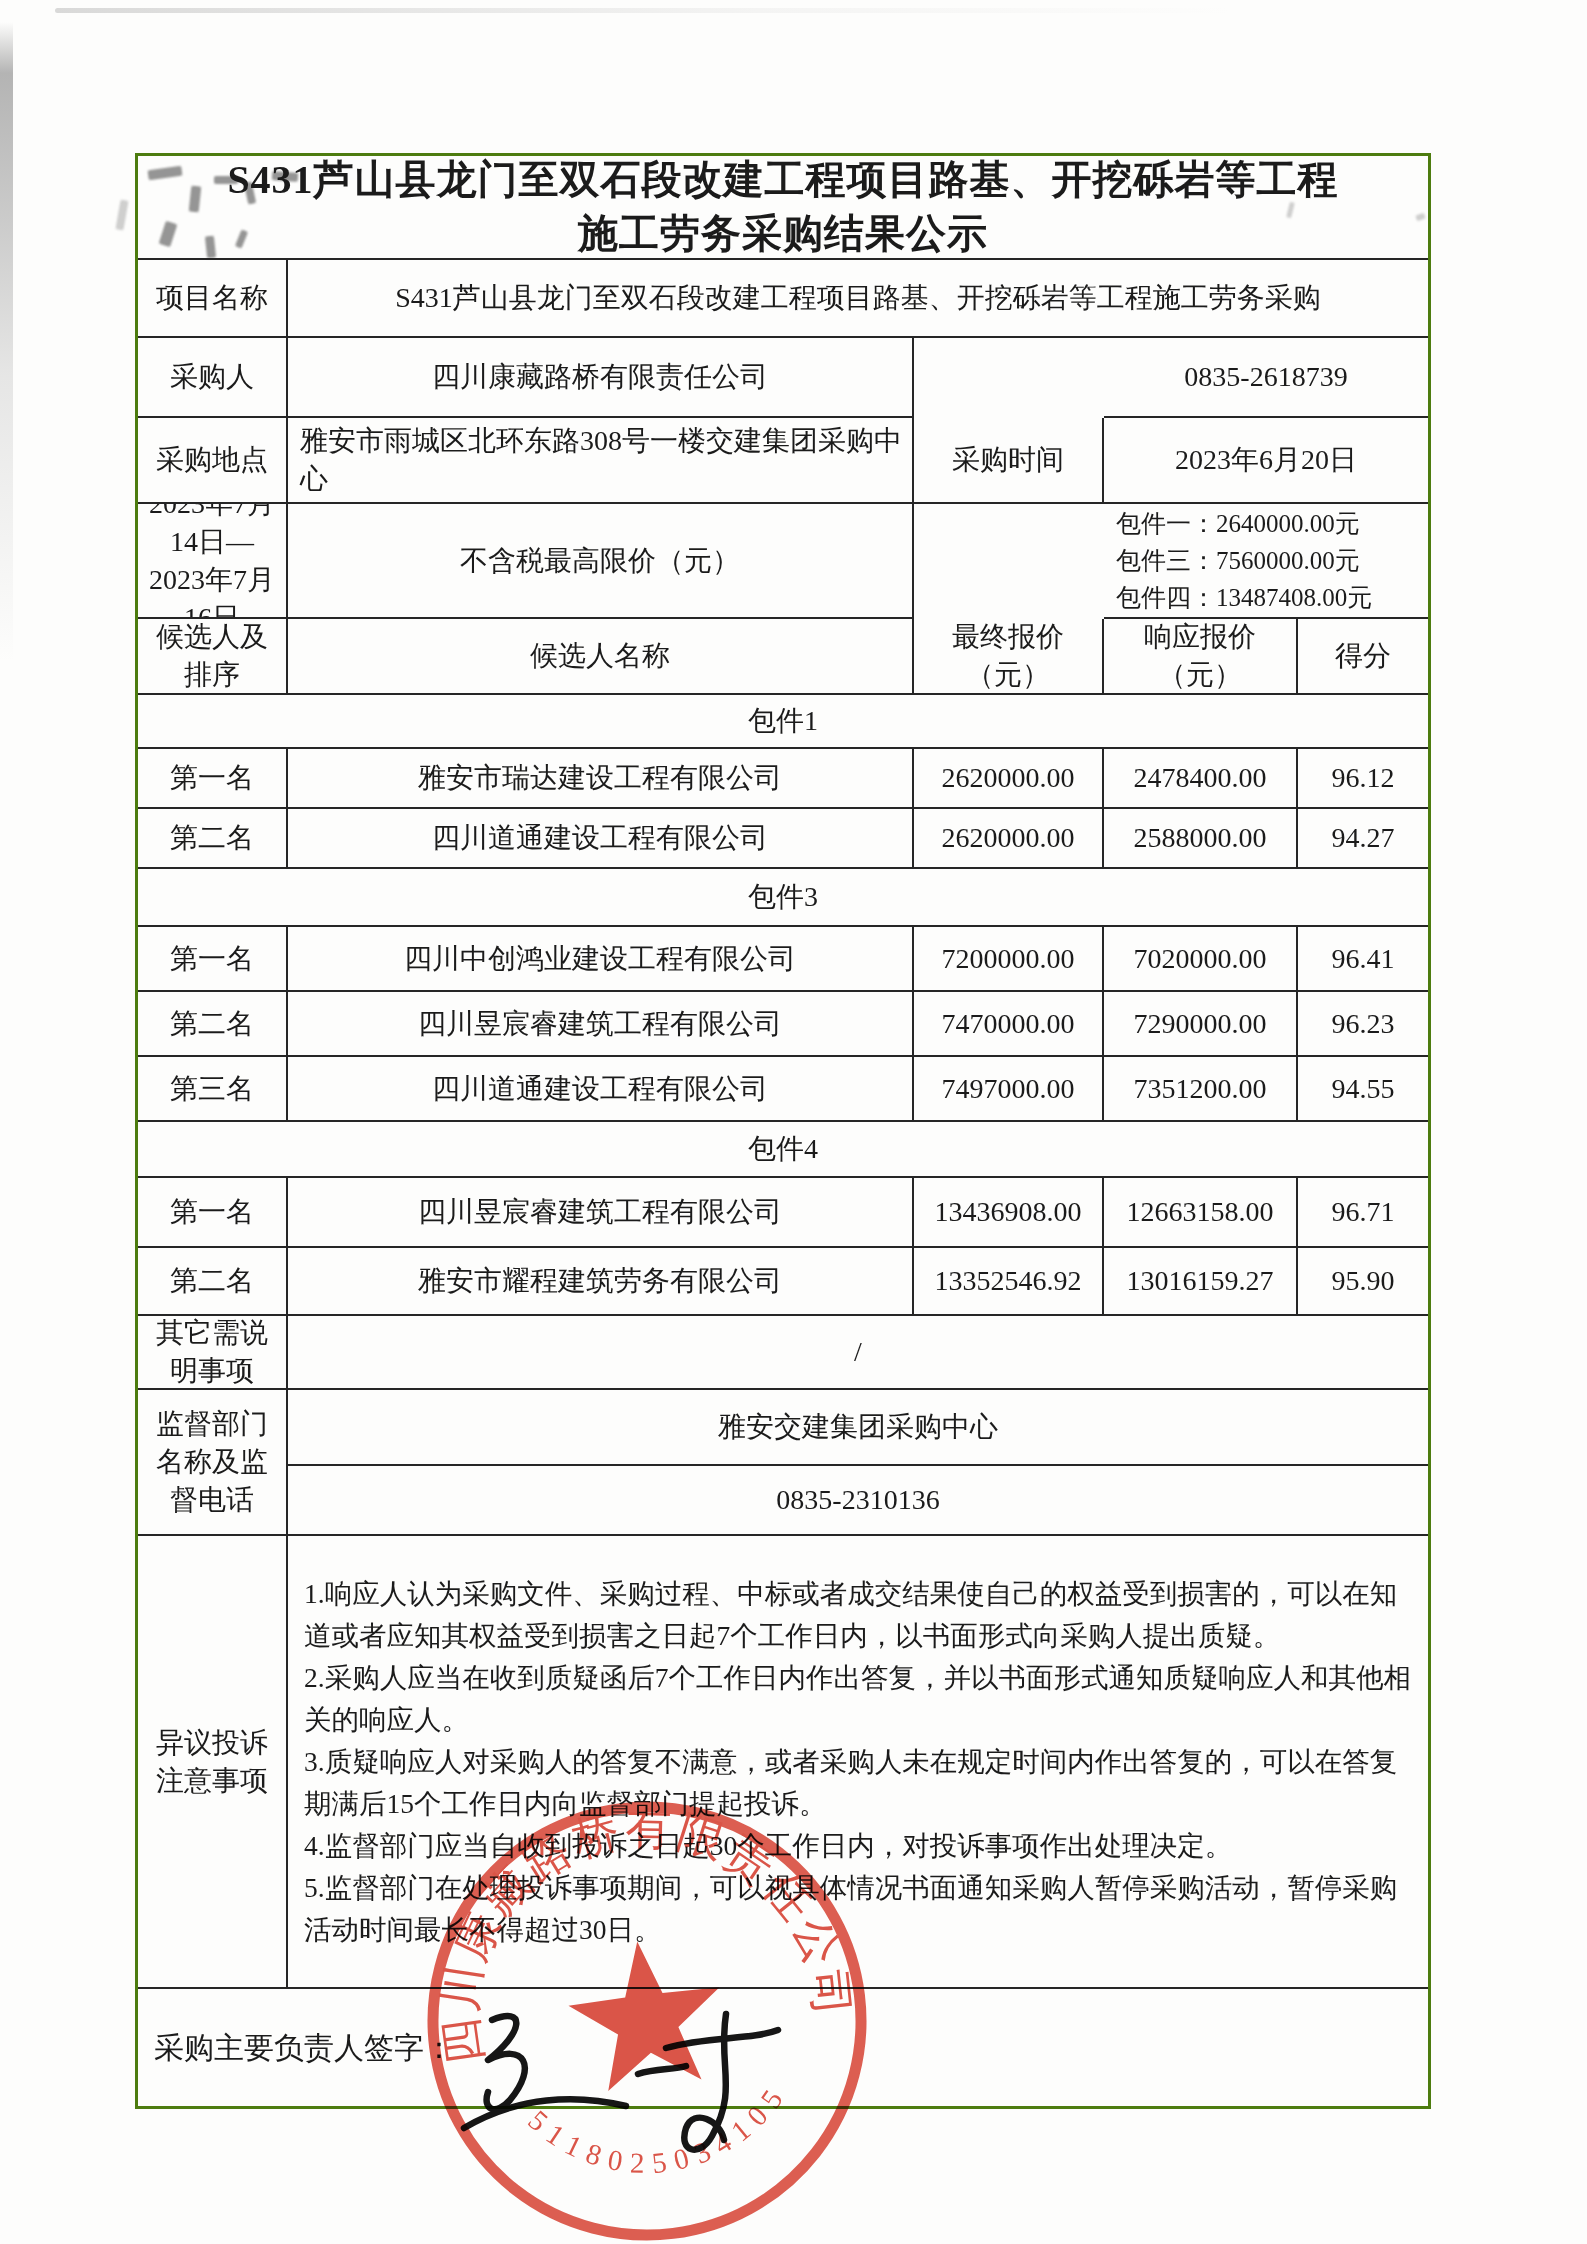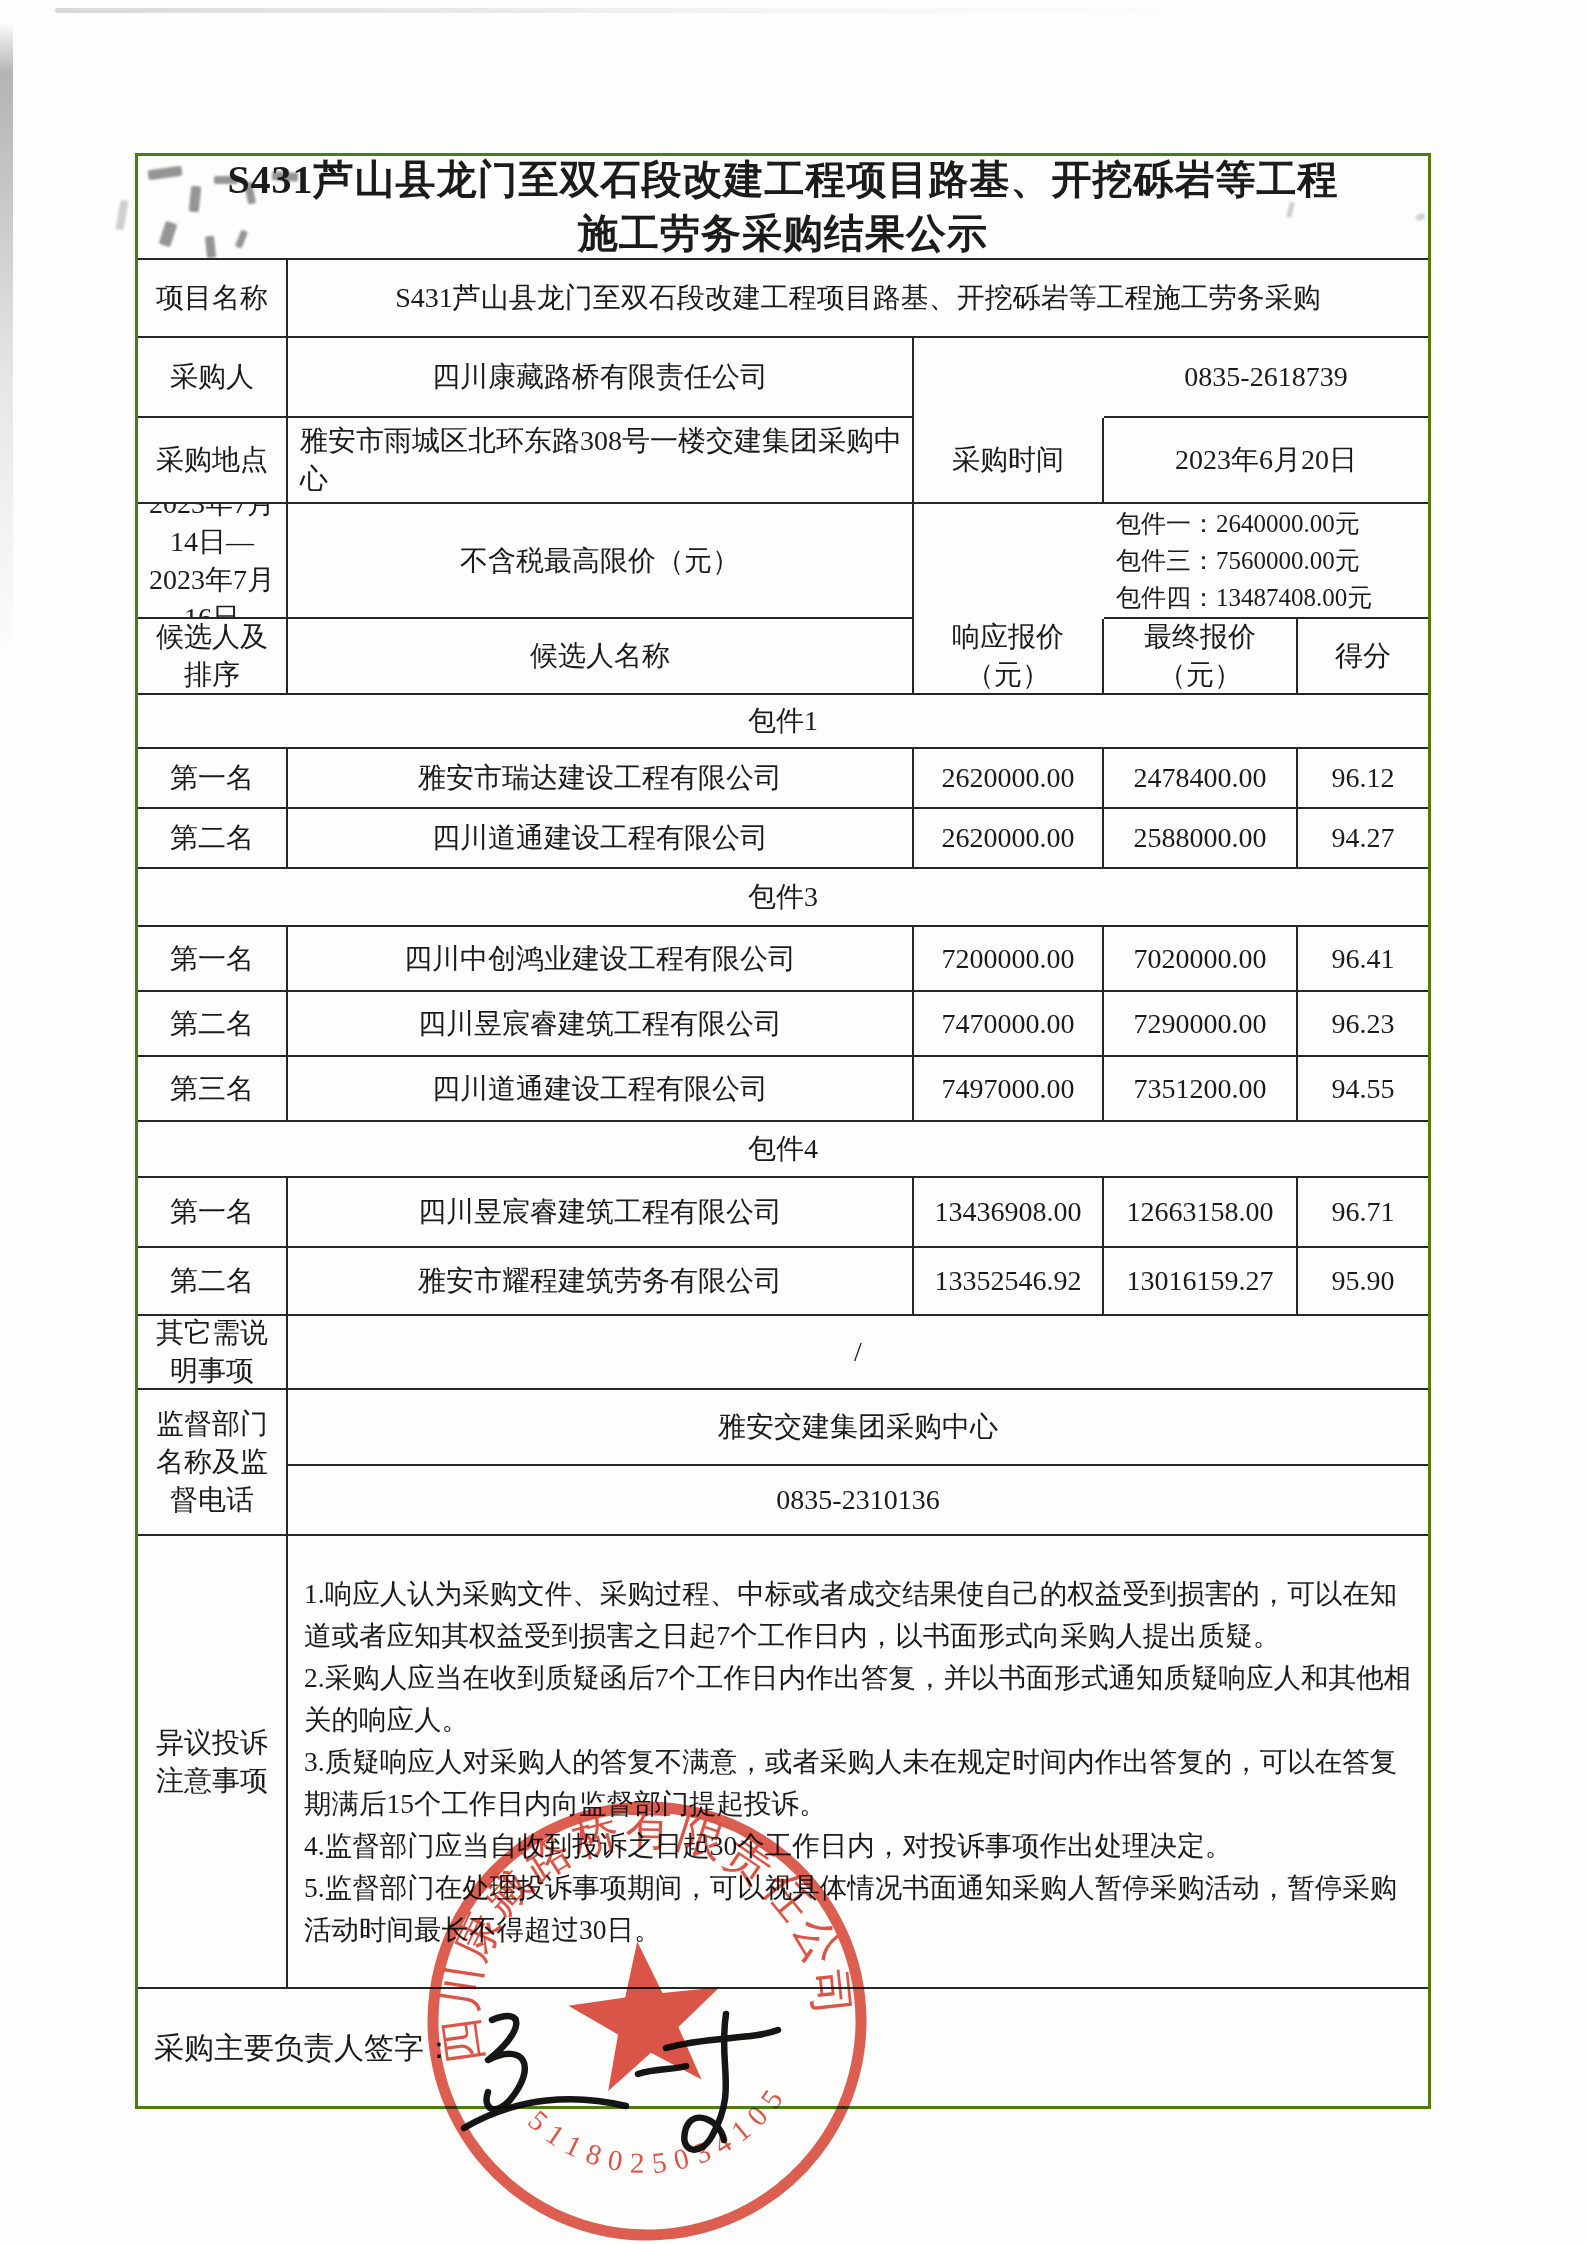--- a/index.html
+++ b/index.html
@@ -122,22 +122,22 @@
     <div class="cell">2023年7月14日—2023年7月16日</div>
     <div class="cell">不含税最高限价（元）</div>
     <div class="cell span-4-5 no-r left-al amounts" style="justify-content:center;">
       <div>包件一：2640000.00元</div>
       <div>包件三：7560000.00元</div>
       <div>包件四：13487408.00元</div>
     </div>
 
     <div class="cell">候选人及排序</div>
     <div class="cell">候选人名称</div>
+    <div class="cell">最终报价（元）</div>
     <div class="cell">响应报价（元）</div>
-    <div class="cell">最终报价（元）</div>
     <div class="cell no-r">得分</div>
 
     <div class="cell span-all no-r">包件1</div>
 
     <div class="cell">第一名</div>
     <div class="cell">雅安市瑞达建设工程有限公司</div>
     <div class="cell">2620000.00</div>
     <div class="cell">2478400.00</div>
     <div class="cell no-r">96.12</div>
 

